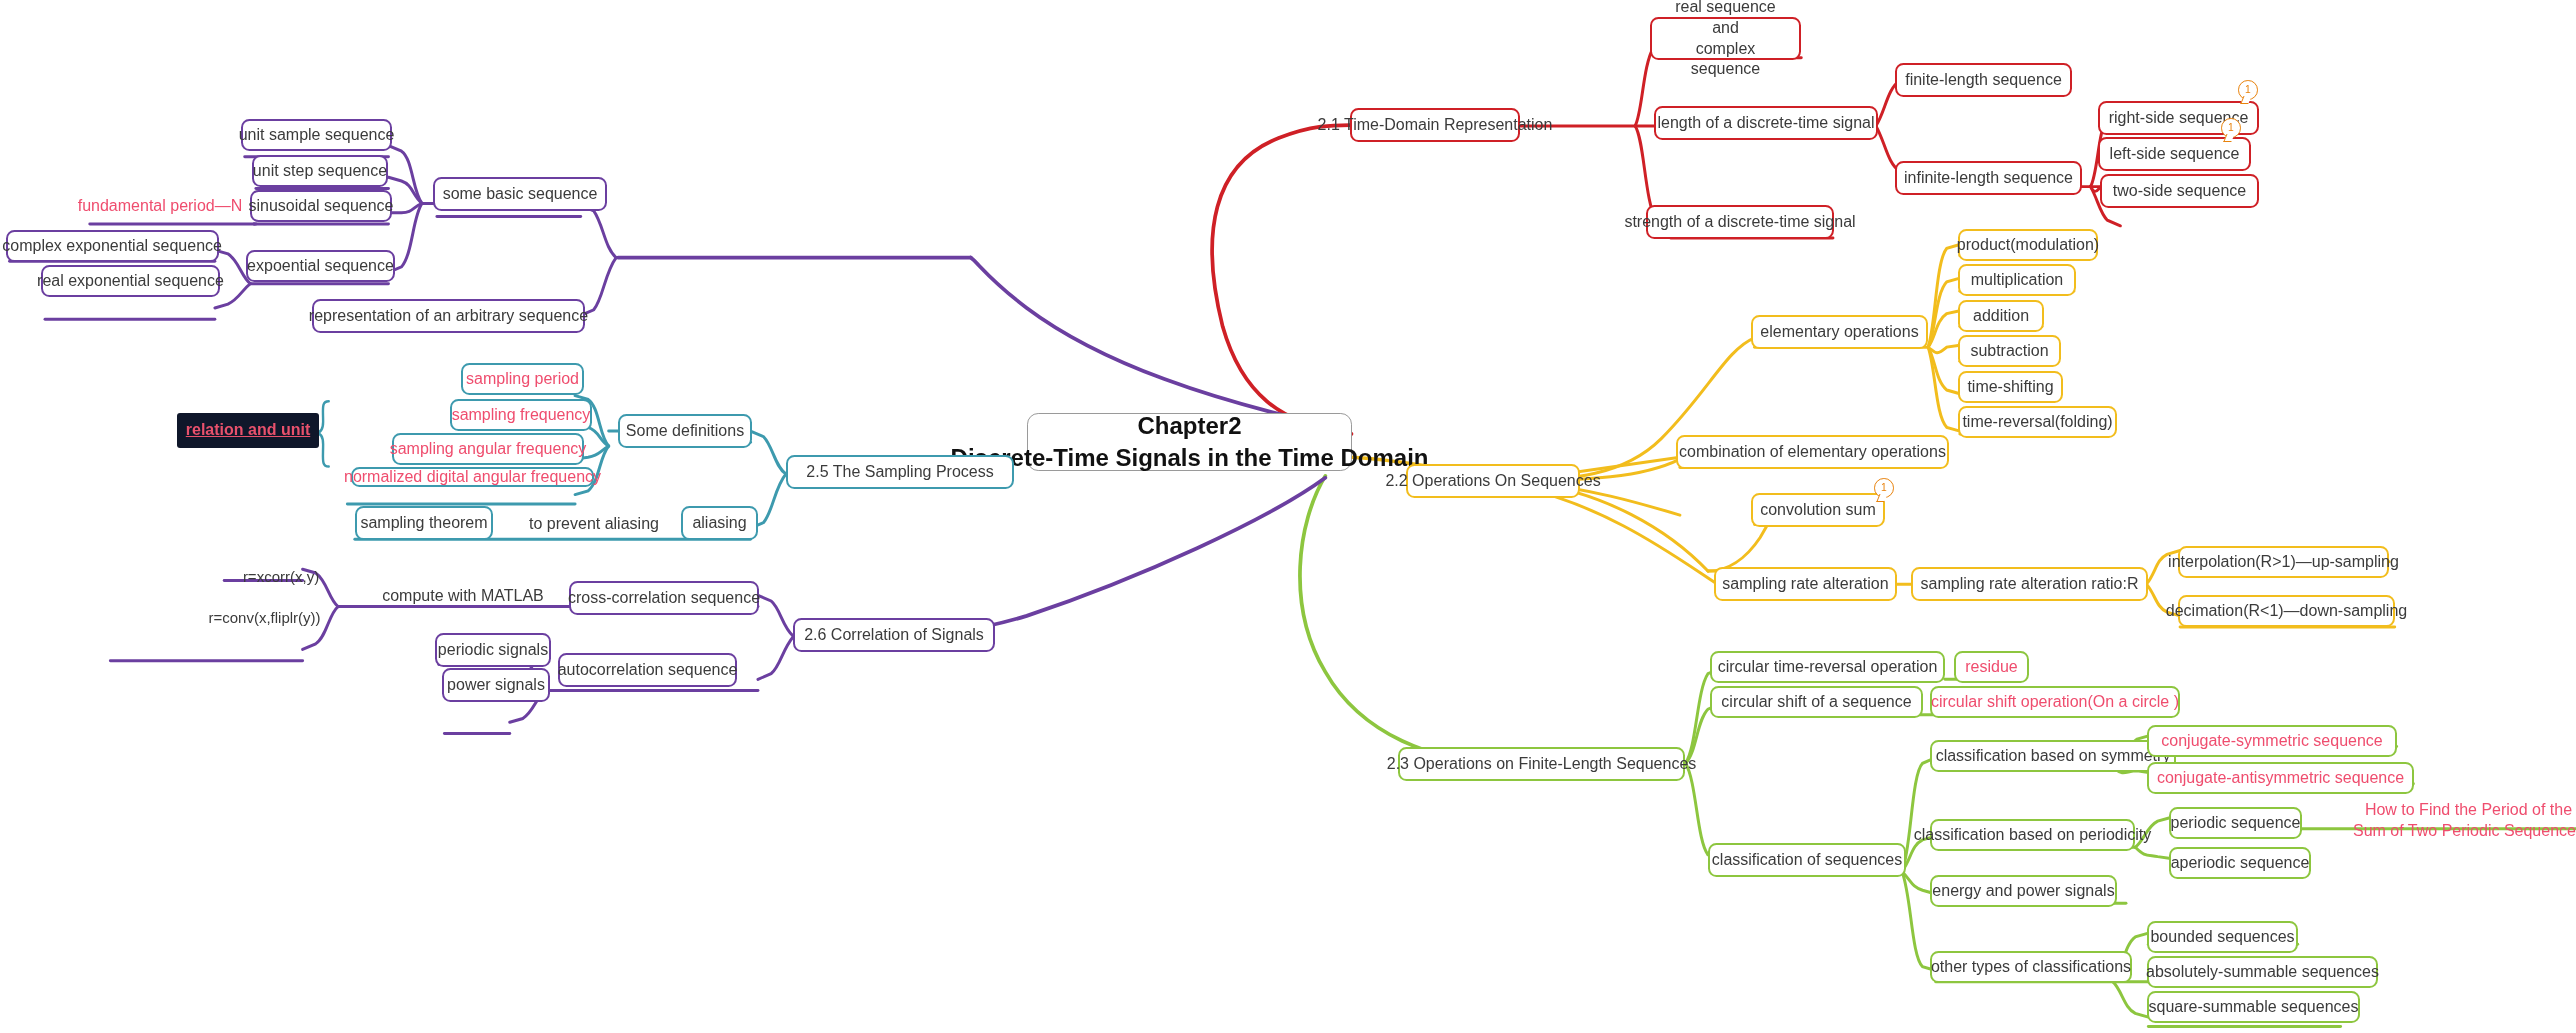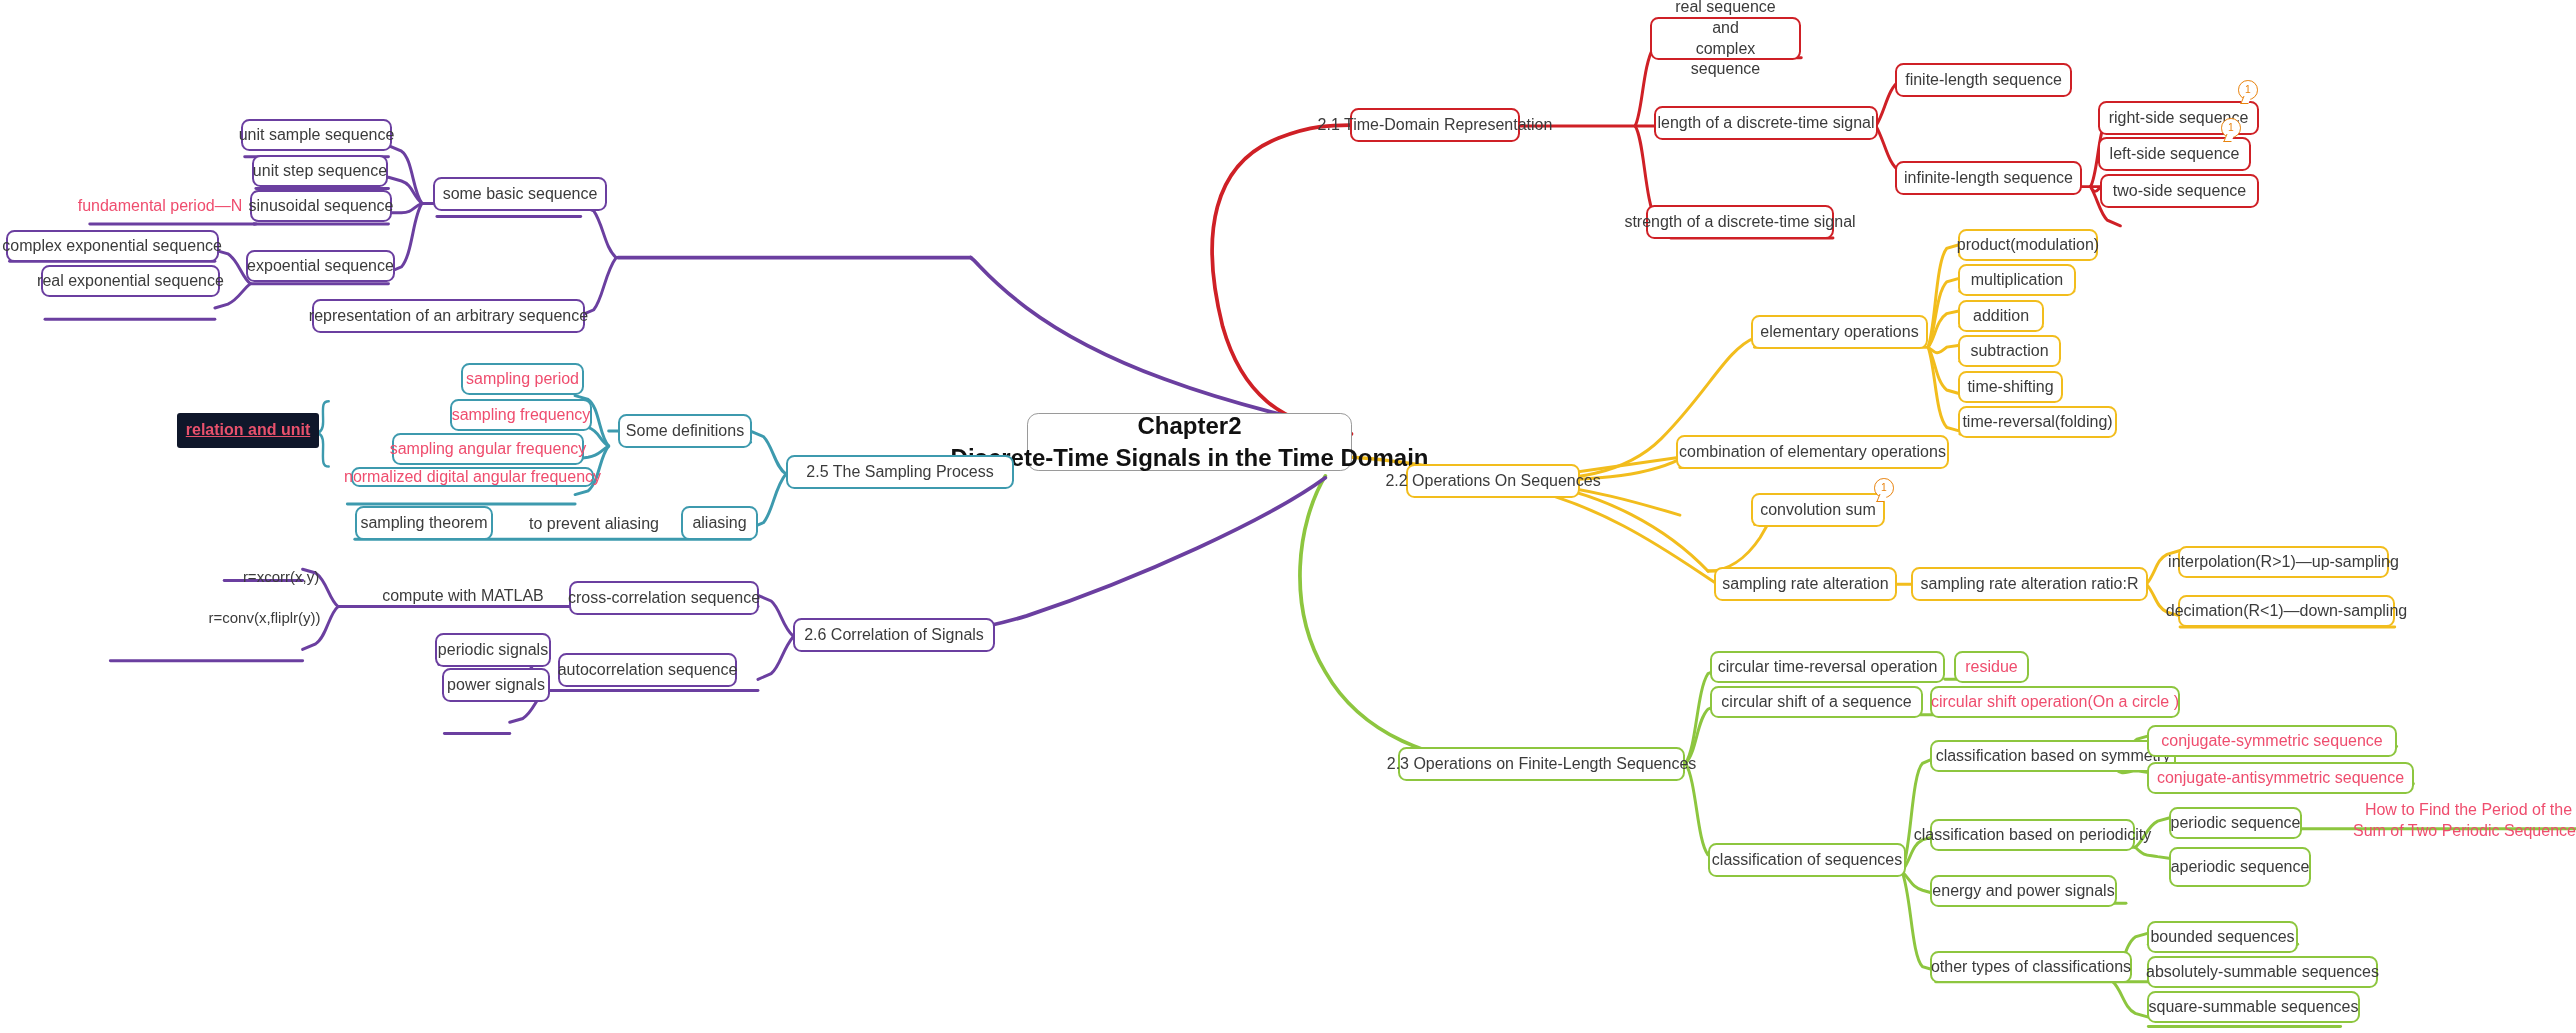--- a/index.html
+++ b/index.html
@@ -385,21 +385,21 @@
 <div class="node b-green s17 pink-text" style="left:2147px;top:762px;width:267px;height:32px;">
   <span class="txt">conjugate-antisymmetric sequence</span>
 </div>
 
 <div class="node b-green s17" style="left:1930px;top:819px;width:205px;height:32px;">
   <span class="txt">classification based on periodicity</span>
 </div>
 <div class="node b-green s17" style="left:2169px;top:807px;width:133px;height:32px;">
   <span class="txt">periodic sequence</span>
 </div>
-<div class="node b-green s17" style="left:2169px;top:847px;width:142px;height:40px;">
+<div class="node b-green s17" style="left:2169px;top:847px;width:142px;height:32px;">
   <span class="txt">aperiodic sequence</span>
 </div>
 
 <div class="node plain pink twoline" style="left:2333px;top:799px;width:271px;height:43px;font-size:16px;">
   <span class="txt">How to Find the Period of the<br>Sum of Two Periodic Sequences</span>
 </div>
 
 <div class="node b-green s17" style="left:1930px;top:875px;width:187px;height:32px;">
   <span class="txt">energy and power signals</span>
 </div>

